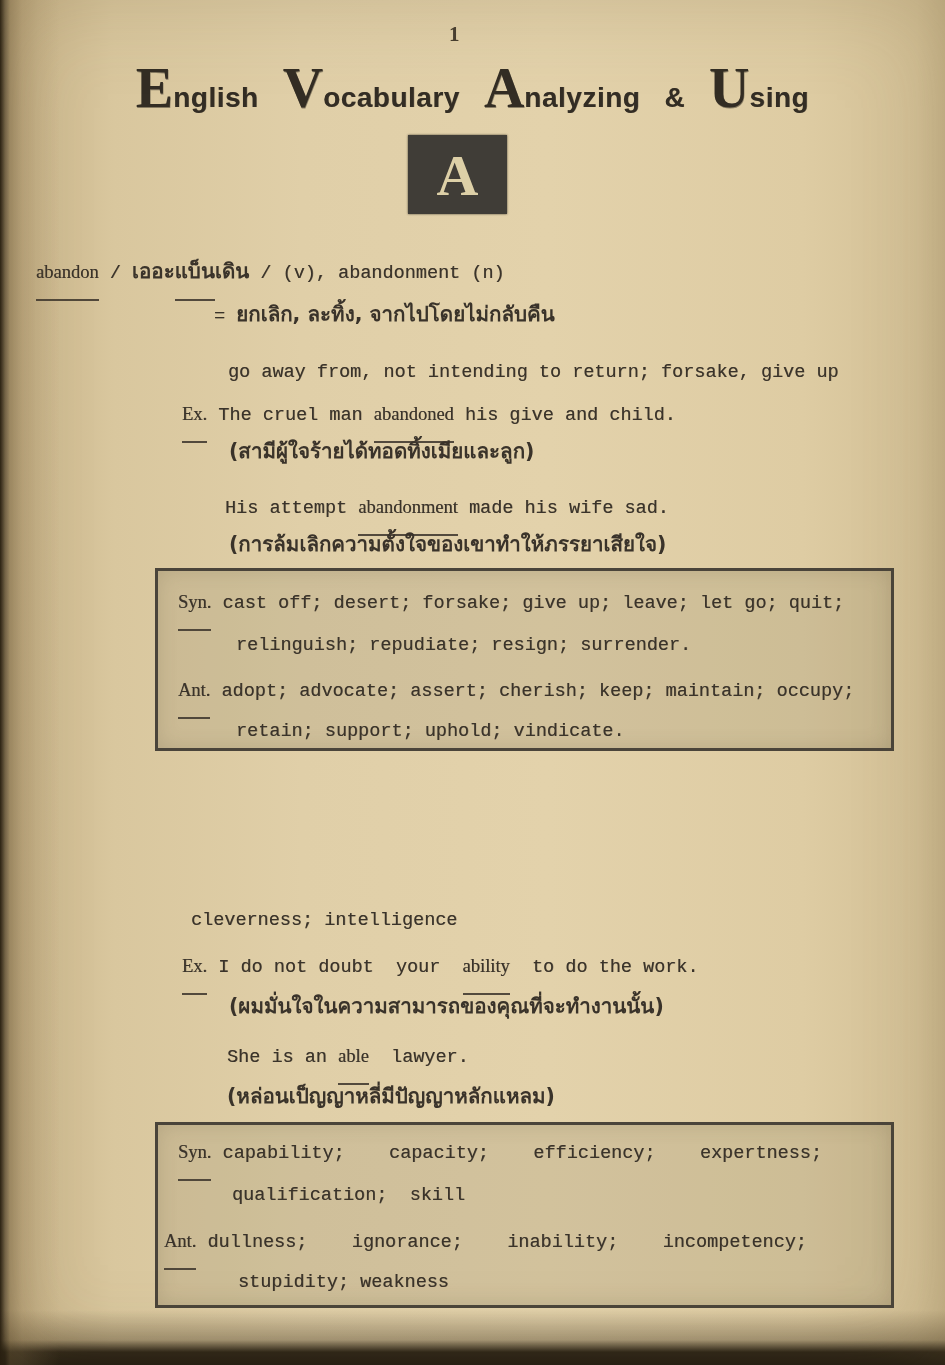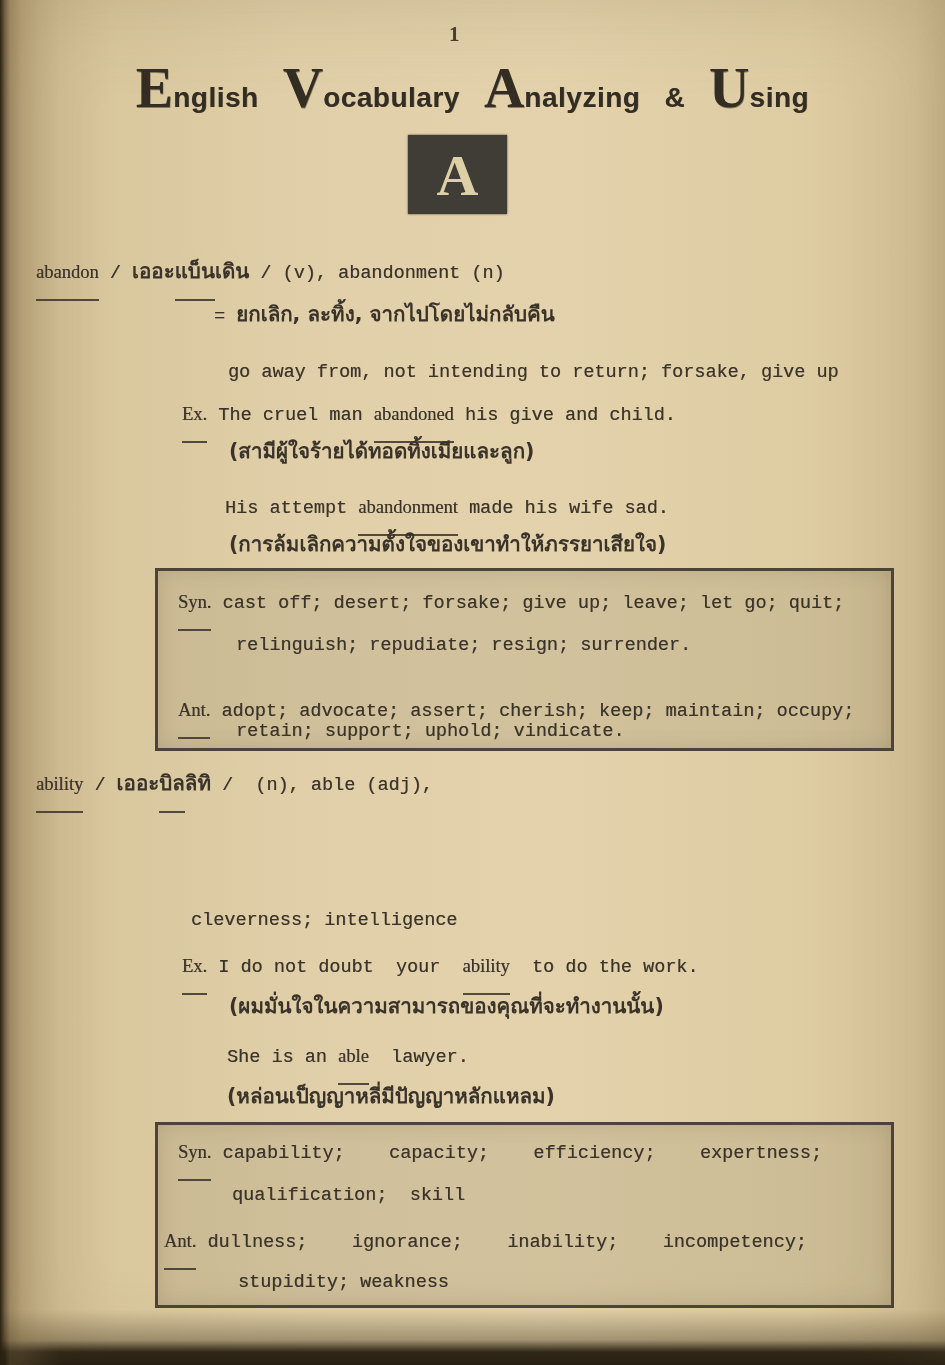--- a/index.html
+++ b/index.html
@@ -109,27 +109,26 @@
   </div>
   <div id="box-abandon" class="synbox"></div>
   <div id="box-ability" class="synbox"></div>
 <div class="line" style="left: 36px; top: 258px;"><span class="en u">abandon</span><span class="en"> / </span><span class="th">เออะ</span><span class="th u">แบ็น</span><span class="th">เดิน</span><span class="en"> / (v), abandonment (n)</span></div>
     <div class="line" style="left: 214px; top: 301px;"><span class="en">= </span><span class="th">ยกเลิก, ละทิ้ง, จากไปโดยไม่กลับคืน</span></div>
     <div class="line" style="left: 228px; top: 360px;"><span class="en">go away from, not intending to return; forsake, give up</span></div>
     <div class="line" style="left: 182px; top: 401px;"><span class="en u">Ex.</span><span class="en"> The cruel man </span><span class="en u">abandoned</span><span class="en"> his give and child.</span></div>
     <div class="line" style="left: 229px; top: 438px;"><span class="th">(สามีผู้ใจร้ายได้ทอดทิ้งเมียและลูก)</span></div>
     <div class="line" style="left: 225px; top: 494px;"><span class="en">His attempt </span><span class="en u">abandonment</span><span class="en"> made his wife sad.</span></div>
     <div class="line" style="left: 229px; top: 531px;"><span class="th">(การล้มเลิกความตั้งใจของเขาทำให้ภรรยาเสียใจ)</span></div>
-    <div class="line" style="left: 36px; top: 770px;"><span class="en u">ability</span><span class="en"> / </span><span class="th">เออะ</span><span class="th u">บิล</span><span class="th">ลิทิ</span><span class="en"> /  (n), able (adj),</span></div>
     <div class="line" style="left: 191px; top: 908px;"><span class="en">cleverness; intelligence</span></div>
     <div class="line" style="left: 182px; top: 953px;"><span class="en u">Ex.</span><span class="en"> I do not doubt  your  </span><span class="en u">ability</span><span class="en">  to do the work.</span></div>
     <div class="line" style="left: 229px; top: 993px;"><span class="th">(ผมมั่นใจในความสามารถของคุณที่จะทำงานนั้น)</span></div>
     <div class="line" style="left: 227px; top: 1043px;"><span class="en">She is an </span><span class="en u">able</span><span class="en">  lawyer.</span></div>
     <div class="line" style="left: 227px; top: 1083px;"><span class="th">(หล่อนเป็ญญาหลี่มีปัญญาหลักแหลม)</span></div>
     <div class="line" style="left: 178px; top: 589px;"><span class="en u">Syn.</span><span class="en"> cast off; desert; forsake; give up; leave; let go; quit;</span></div>
     <div class="line" style="left: 236px; top: 633px;"><span class="en">relinguish; repudiate; resign; surrender.</span></div>
-    <div class="line" style="left: 178px; top: 677px; margin-top: 20px;"><span class="en u">Ant.</span><span class="en"> adopt; advocate; assert; cherish; keep; maintain; occupy;</span></div>
+    <div class="line" style="left: 178px; top: 677px;"><span class="en u">Ant.</span><span class="en"> adopt; advocate; assert; cherish; keep; maintain; occupy;</span></div>
     <div class="line" style="left: 236px; top: 719px;"><span class="en">retain; support; uphold; vindicate.</span></div>
     <div class="line" style="left: 178px; top: 1139px;"><span class="en u">Syn.</span><span class="en"> capability;    capacity;    efficiency;    expertness;</span></div>
     <div class="line" style="left: 232px; top: 1183px;"><span class="en">qualification;  skill</span></div>
     <div class="line" style="left: 164px; top: 1228px;"><span class="en u">Ant.</span><span class="en"> dullness;    ignorance;    inability;    incompetency;</span></div>
     <div class="line" style="left: 238px; top: 1270px;"><span class="en">stupidity; weakness</span></div>
   </div>
 
 </body></html>

